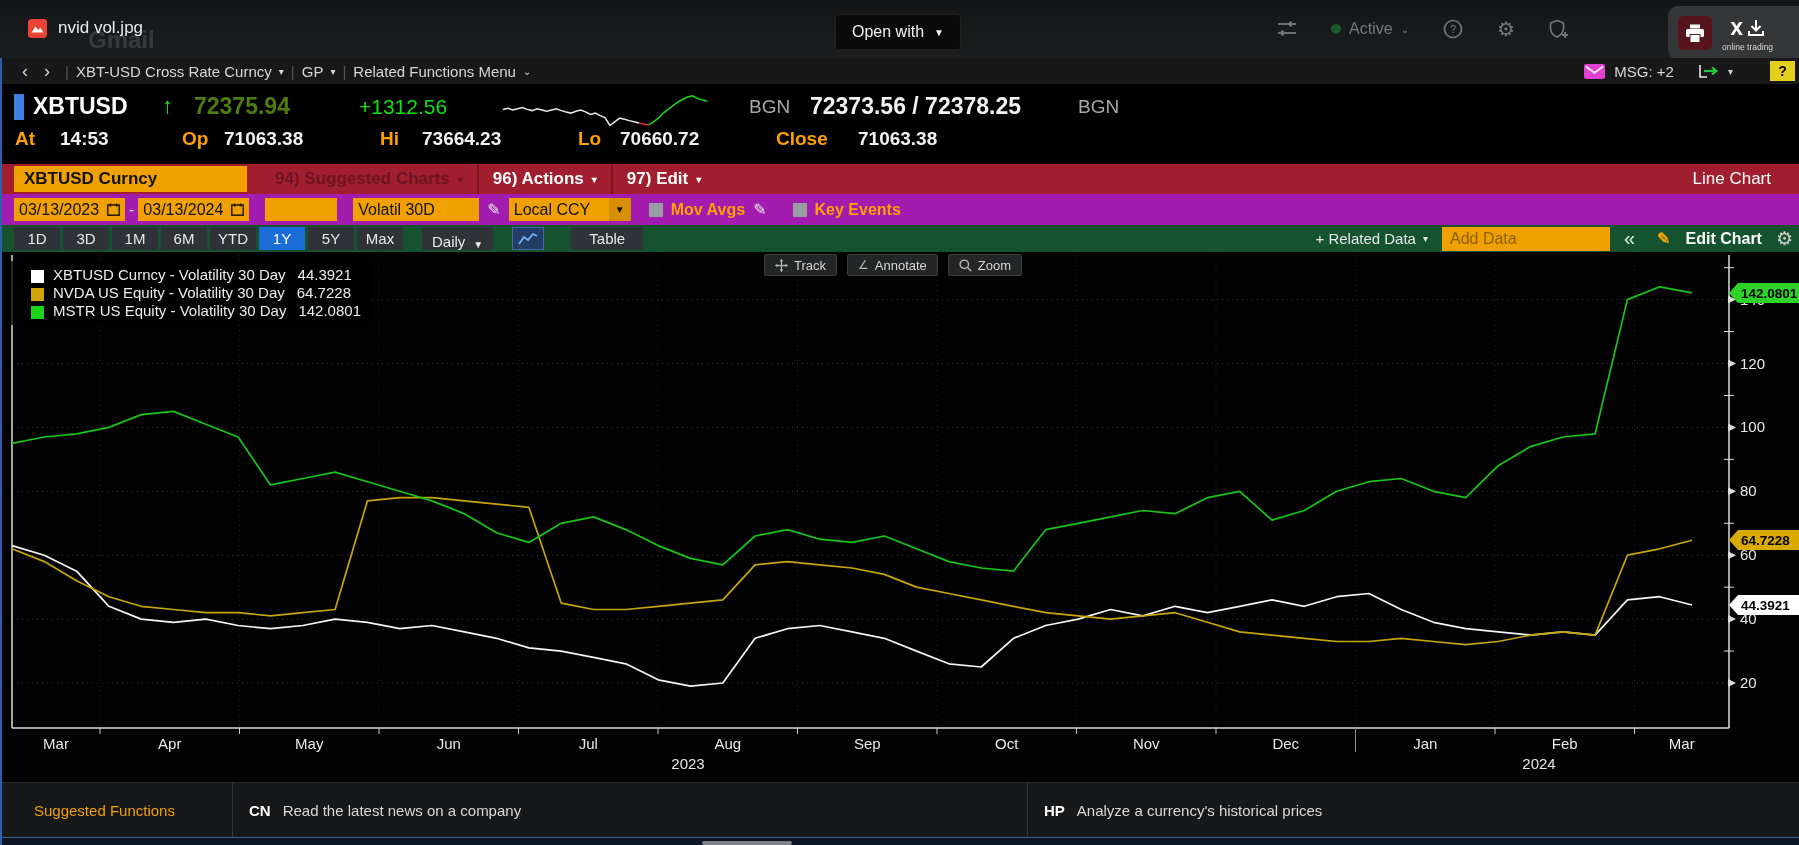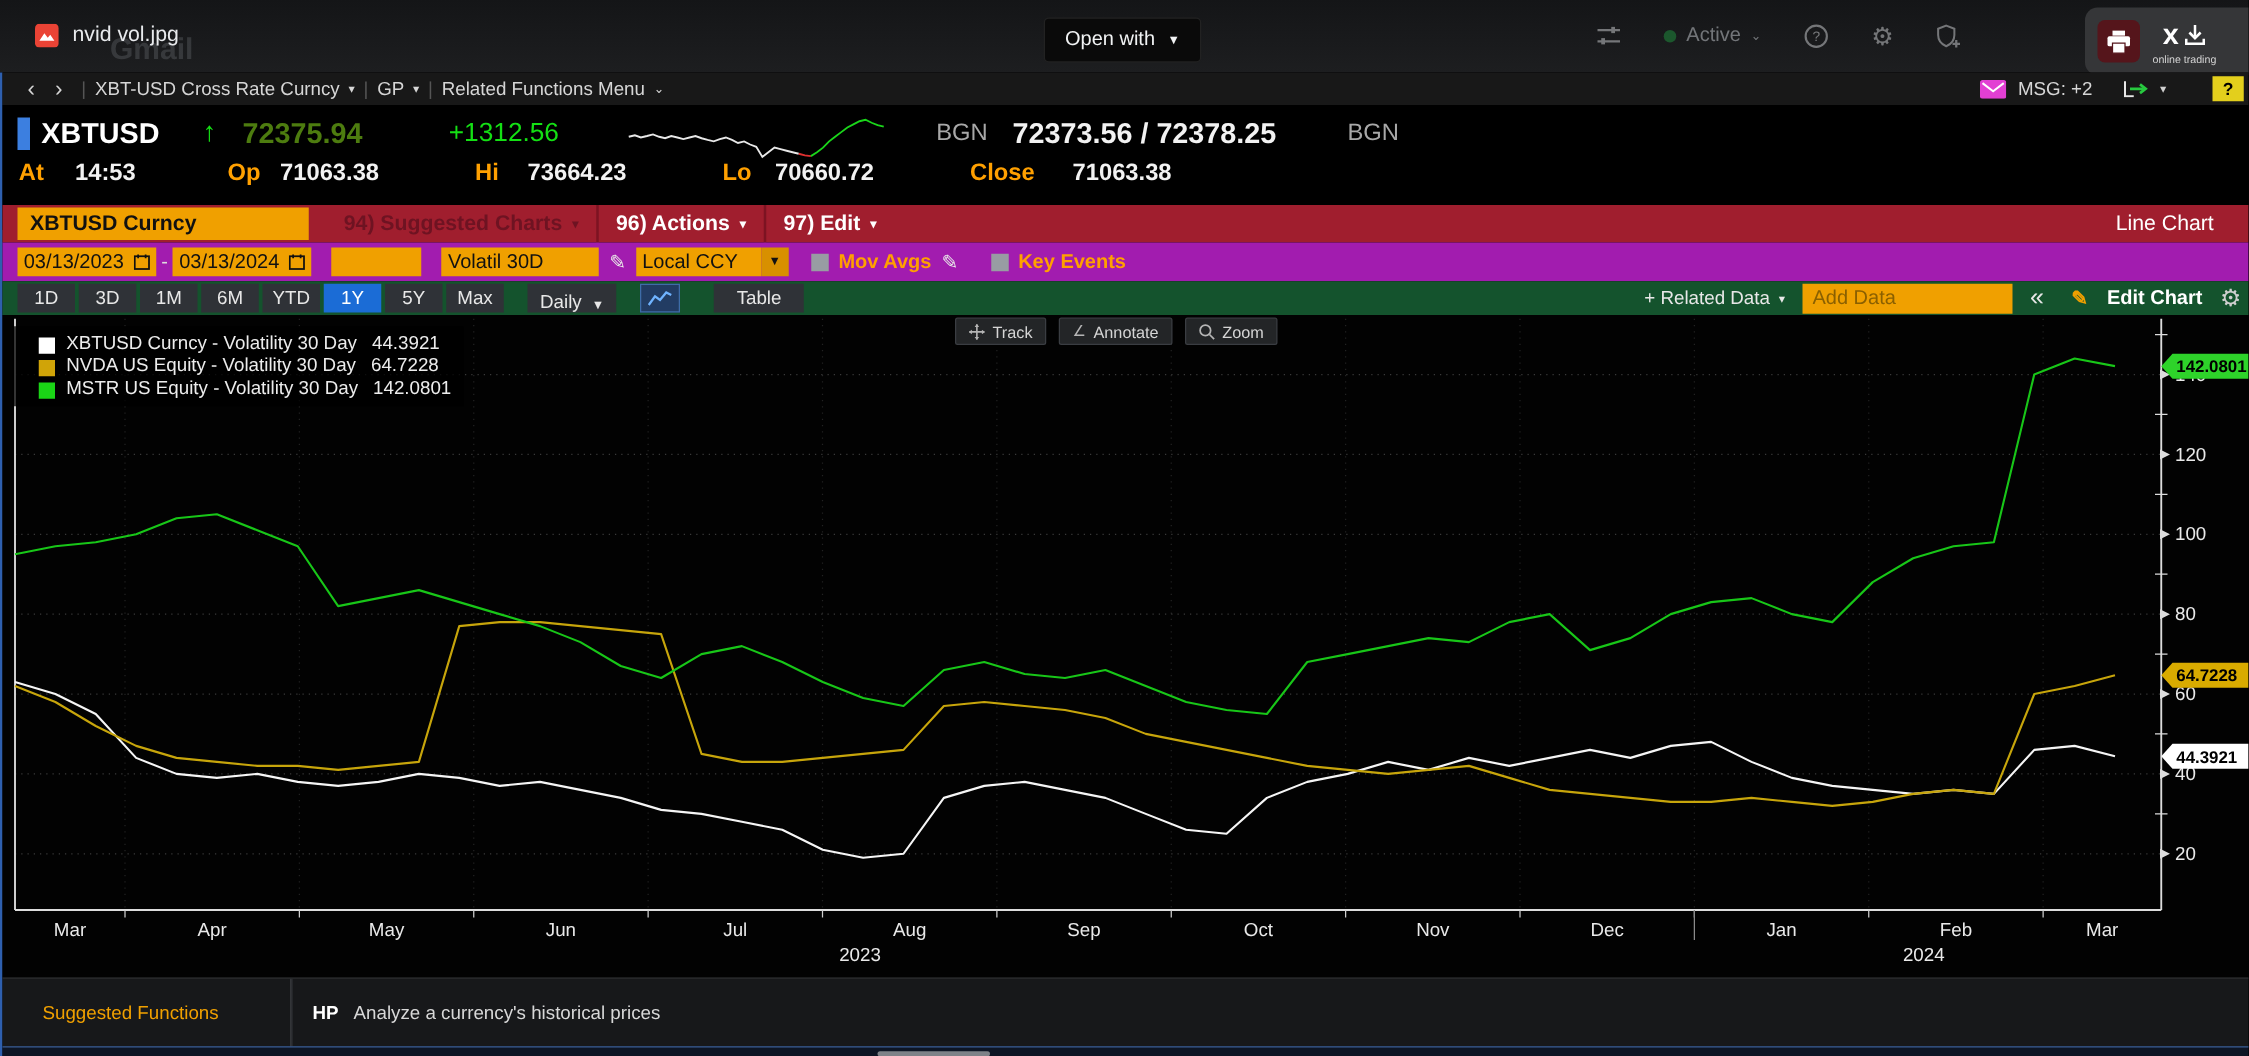--- a/index.html
+++ b/index.html
@@ -456,20 +456,24 @@
             <line x1="8.6" y1="8.6" x2="12.3" y2="12.3" stroke="#b5b5b5" stroke-width="1.4"></line>
           </svg>
           <span>Zoom</span>
         </div>
       </div>
     </div>
 
     <div class="bb-footer">
       <div class="sf-cell">Suggested Functions</div>
       <div class="f-sep"></div>
+      <div class="f-item one">
+        <span class="f-code">CN</span>
+        <span class="f-desc">Read the latest news on a company</span>
+      </div>
       <div class="f-sep"></div>
       <div class="f-item">
         <span class="f-code">HP</span>
         <span class="f-desc">Analyze a currency's historical prices</span>
       </div>
     </div>
 
     <div class="bottom-strip">
       <div class="taskbar-peek"></div>
     </div>

